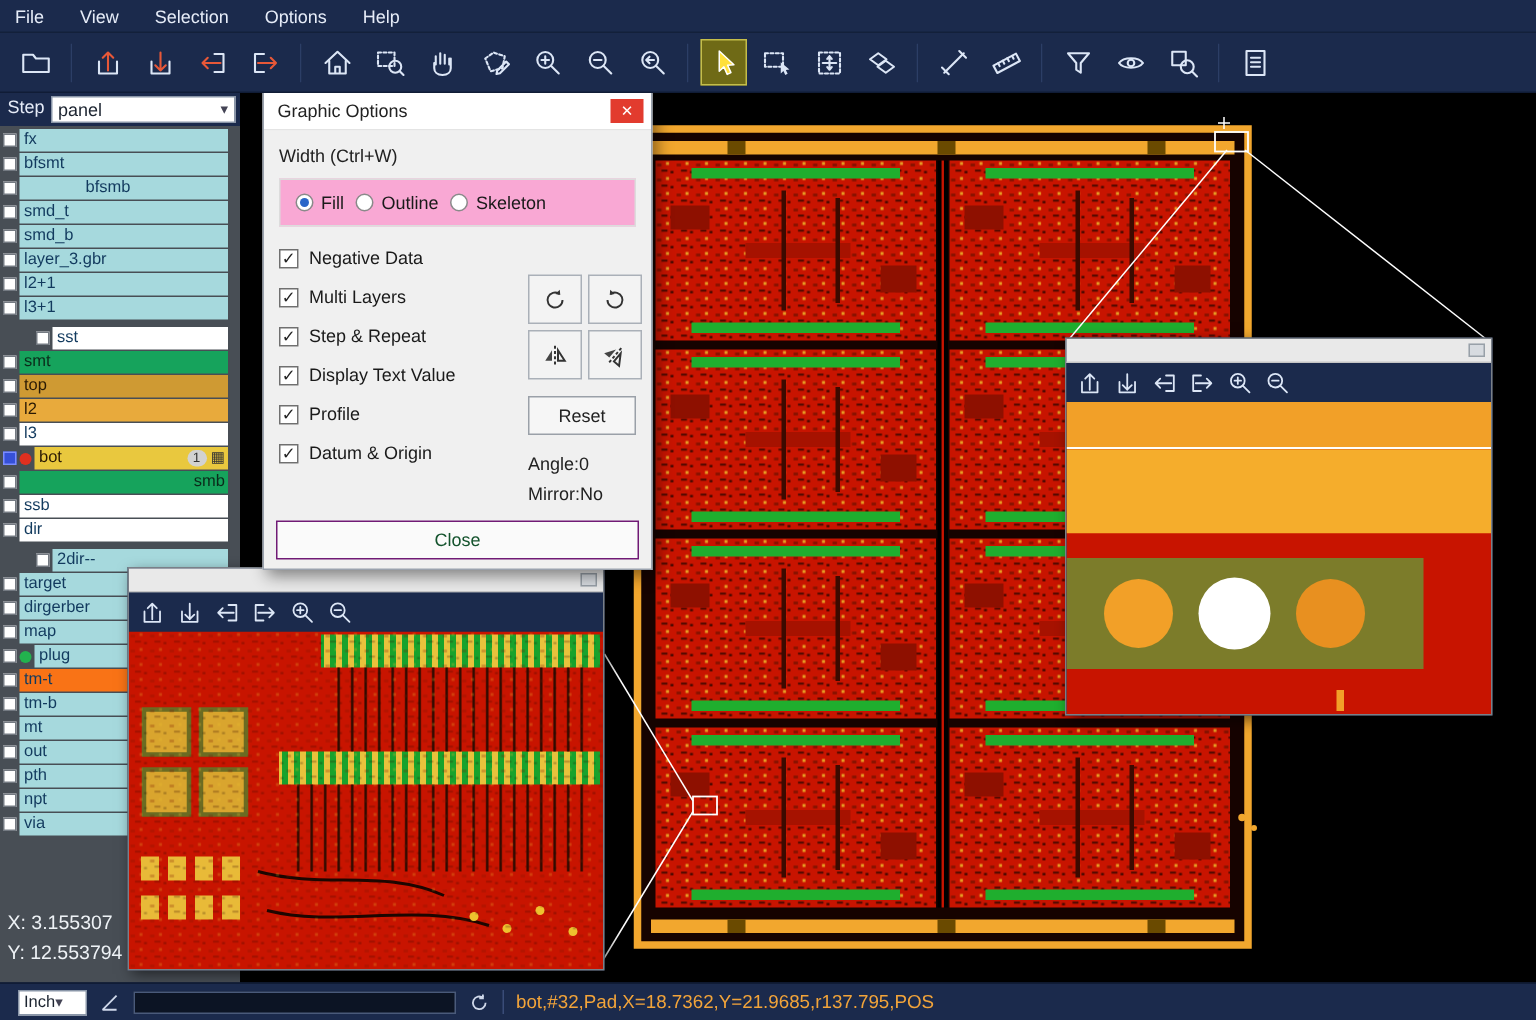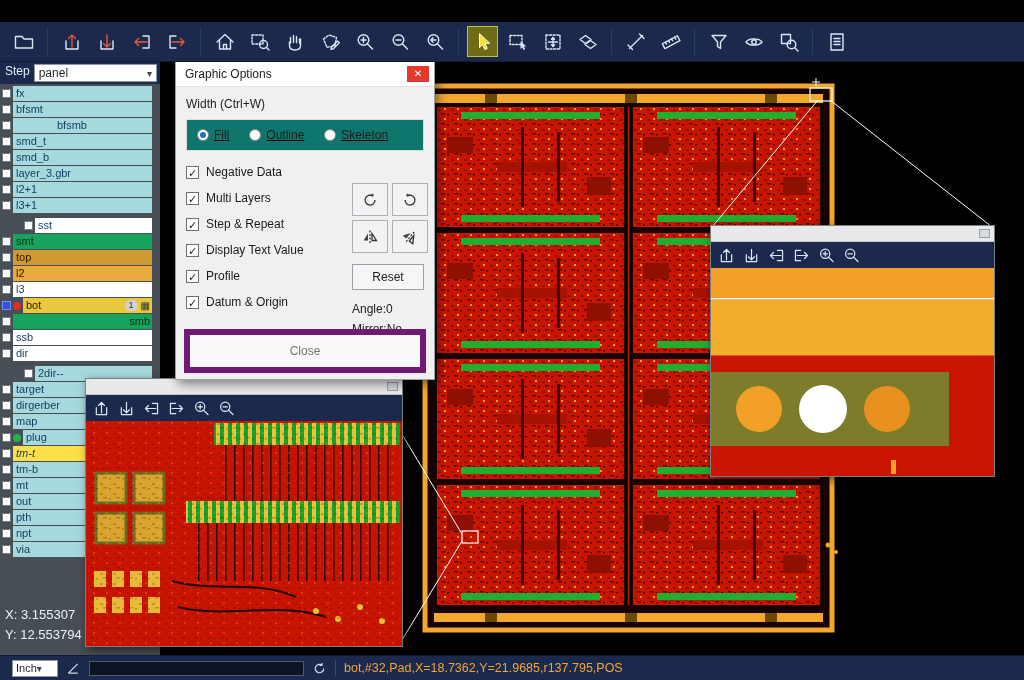--- a/index.html
+++ b/index.html
@@ -63,40 +63,40 @@
   
   .dialog { position:absolute; left:175px; top:60px; width:260px; z-index:6; background:#f0f0f0;
     border:1px solid #9aa2ae; box-shadow:3px 4px 10px rgba(0,0,0,.45);}
   .dlg-title { height:26px; background:#fff; border-bottom:1px solid #e4e4e4; display:flex;
     align-items:center; justify-content:space-between; padding:0 5px 0 9px;}
   .dlg-title-text { font-size:12px; color:#222; }
   .dlg-close { width:22px; height:16px; background:#e23b2e; color:#fff; font-size:10px;
     display:flex; align-items:center; justify-content:center; cursor:pointer;}
   .dlg-body { position:relative; height:292px; padding:8px 10px; }
   .dlg-label { font-size:12px; color:#222; margin:2px 0 8px; }
-  .radio-box { background:#0f766e; border:1px solid #dcdcdc; display:flex; gap:20px; padding:8px 10px; margin-bottom:8px;text-decoration:underline;}
+  .radio-box { background:#f9a8d4; border:1px solid #dcdcdc; display:flex; gap:8px; padding:8px 10px; margin-bottom:8px;}
   .radio-item { display:flex; align-items:center; gap:5px; font-size:12px; color:#1a1a1a; cursor:pointer;}
   .radio { width:12px; height:12px; border:1px solid #8a8a8a; border-radius:50%; background:#fff;
     display:inline-flex; align-items:center; justify-content:center; flex:none;}
   .radio .dot { width:6px; height:6px; border-radius:50%; background:#2a66c8; }
   .chk-col { width:160px; }
   .opt-row { display:flex; align-items:center; gap:7px; height:26px; font-size:12px; color:#1a1a1a; cursor:pointer;}
   .cbx { width:13px; height:13px; border:1px solid #707070; background:#fff; font-size:11px;
     line-height:12px; text-align:center; color:#222; flex:none;}
   .dlg-right { position:absolute; left:176px; top:96px; width:76px; }
   .xfm-grid { display:grid; grid-template-columns:repeat(2,36px); gap:4px; }
   .xbtn { width:36px; height:33px; background:#f3f3f3; border:1px solid #aab0b8; display:flex;
     align-items:center; justify-content:center; cursor:pointer;}
   .xbtn svg { width:18px; height:18px; stroke:#333; fill:none; stroke-width:1.3; }
   .reset-btn { width:72px; height:26px; margin-top:11px; background:#f6f6f6; border:1px solid #9aa0a8;
     font-size:12px; color:#222; font-family:"Liberation Sans",sans-serif; cursor:pointer;}
   .meta { font-size:12px; color:#222; margin-top:12px; }
   .meta + .meta { margin-top:6px; }
-  .close-btn { position:absolute; left:8px; right:8px; bottom:6px; height:44px; background:#fafafa;
-    border:6px solid #701a75; font-size:12px; color:#737373; font-family:"Liberation Sans",sans-serif; cursor:pointer;}
+  .close-btn { position:absolute; left:8px; right:8px; bottom:6px; height:26px; background:#fafafa;
+    border:1px solid #701a75; font-size:12px; color:#14532d; font-family:"Liberation Sans",sans-serif; cursor:pointer;}
 
   
   .statusbar { position:absolute; left:0; right:0; bottom:0; height:25px; background:#1b2a4c; z-index:10;
     display:flex; align-items:center; gap:8px; padding-left:12px; border-top:1px solid #101c36;}
   .unit-combo { width:46px; height:17px; background:#fff; border:1px solid #8a96a8; display:flex;
     align-items:center; padding:0 3px; font-size:11px; color:#1c2430; cursor:pointer;}
   .sicon { width:15px; height:15px; }
   .cmd { width:215px; height:15px; background:#0c1424; border:1px solid #4a5a7a; color:#cfd8ea; font-size:11px; padding:0 3px;}
   .ssep { width:1px; height:16px; background:#3a4c78; }
   .smsg { color:#f2a43a; font-size:12.5px; white-space:nowrap; }
@@ -128,20 +128,32 @@
       <rect x="150" y="70" width="24" height="18" fill="#8e1000"></rect>
       <rect x="60" y="55" width="70" height="10" fill="#a61200"></rect>
       <rect x="84" y="20" width="3" height="80" fill="#3c0a00"></rect>
       <rect x="120" y="25" width="3" height="70" fill="#3c0a00"></rect>
     </g>
   </defs>
 </svg>
 
 <div class="screen">
 
+  <div class="menubar">
+
+      <span class="menu-item">File</span>
+
+      <span class="menu-item">View</span>
+
+      <span class="menu-item">Selection</span>
+
+      <span class="menu-item">Options</span>
+
+      <span class="menu-item">Help</span>
+    </div>
 
   <div class="toolbar">
     <button class="tbtn">
         <svg class="icon" viewBox="0 0 22 22">
           <path d="M2.5 17 V5.5 h6.5 l2 2.5 h8.5 V17 Z"></path>
         </svg>
       </button>
     <div class="sep"></div>
     <button class="tbtn">
         <svg class="icon" viewBox="0 0 22 22">
@@ -517,21 +529,21 @@
           <span class="ldot" style="background: rgb(34, 178, 78);"></span>
           <span class="lname" style="background: rgb(166, 217, 221); color: rgb(18, 58, 94);">
             <span class="lname-text">plug</span>
 
           </span>
         </div>
 
         <div class="lrow">
           <span class="cb"></span>
 
-          <span class="lname" style="background: #fde047; color: rgb(18, 58, 94); font-style: italic;">
+          <span class="lname" style="background: #f97316; color: rgb(18, 58, 94);">
             <span class="lname-text">tm-t</span>
 
           </span>
         </div>
 
         <div class="lrow">
           <span class="cb"></span>
 
           <span class="lname" style="background: rgb(166, 217, 221); color: rgb(18, 58, 94);">
             <span class="lname-text">tm-b</span>

